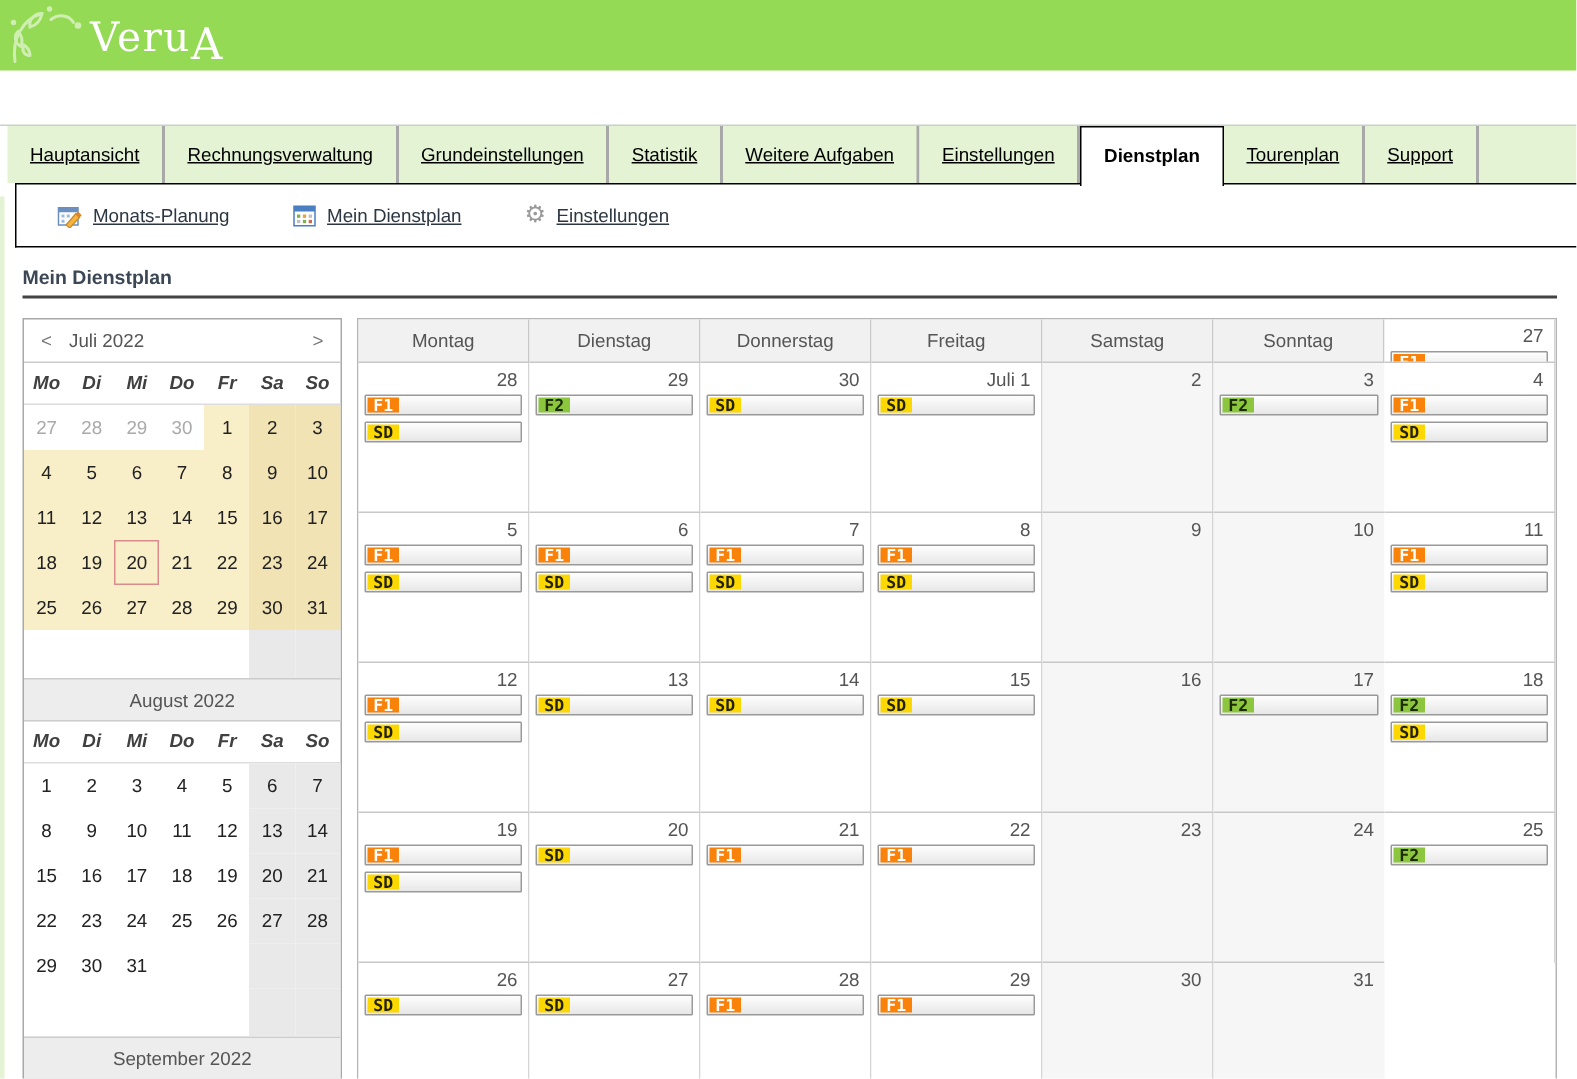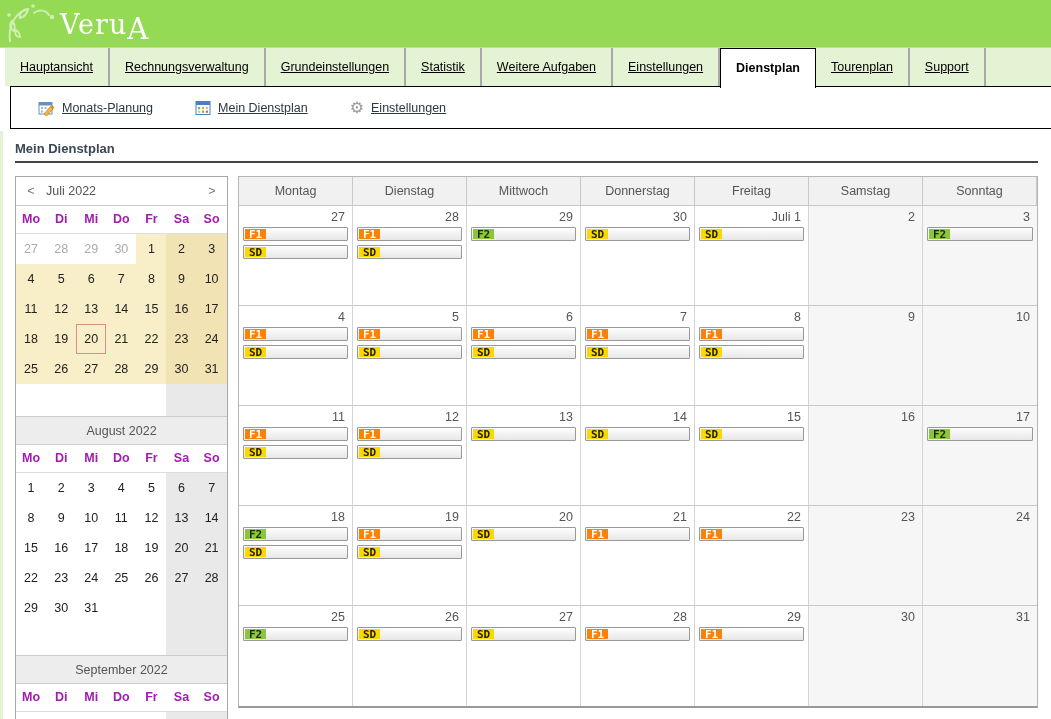--- a/index.html
+++ b/index.html
@@ -8,21 +8,21 @@
 
   
   .topbar { height:47px; background:#95da55; position:relative; display:flex; align-items:center; }
   .logo { display:flex; align-items:center; padding-left:6px; }
   .flourish { opacity:.55; margin-right:2px; }
   .logo-text { color:#fff; font-family:"DejaVu Serif", serif; font-size:27px; letter-spacing:1px; }
   .logo-text .logo-a { font-size:29px; position:relative; top:5px; }
 
   
   .tabs { display:flex; align-items:stretch; height:39px; background:#fff;
-          border-top:1px solid #c9cfc9; position:relative; z-index:3; }
+          border-top:1px solid #c9cfc9; position:relative; z-index:3;margin-top:36px; }
   .tabs .lead { width:5px; background:#fff; }
   .tab { display:flex; align-items:center; padding:0 15px; background:#e4f3d3;
          border-right:2px solid #a8a8a8; color:#000; text-decoration:underline;
          cursor:pointer; white-space:nowrap; }
   .tab.active { background:#fff; border:1px solid #000; border-bottom:none;
                 font-weight:bold; text-decoration:none; margin-bottom:-2px; padding-bottom:2px; }
   .tabs .fill { flex:1; background:#e4f3d3; }
 
   
   .toolbar { margin-left:10px; height:43px; background:#fff;
@@ -41,21 +41,21 @@
   .cols { display:flex; gap:10px; margin-top:13px; }
 
   
   .mini { width:213px; border:1px solid #a8a8a8; background:#fff; flex-shrink:0; align-self:flex-start; }
   .mini-nav { display:flex; align-items:center; height:29px; border-bottom:1px solid #ccc; color:#555; }
   .mini-nav .arrow { width:30px; text-align:center; color:#777; cursor:pointer; }
   .mini-nav .mtitle { flex:1; text-align:left; }
   .mini-mhdr { height:29px; line-height:28px; text-align:center; background:#ededed; color:#555;
                border-top:1px solid #ccc; border-bottom:1px solid #ccc; }
   .mini-dn { display:flex; border-bottom:1px solid #ddd; }
-  .mini-dn span { width:30.1px; height:27px; line-height:27px; text-align:center; font-weight:bold; color:#a21caf; }
+  .mini-dn span { width:30.1px; height:27px; line-height:27px; text-align:center; font-weight:bold; color:#404040;font-style:italic; }
   .mini-row { display:flex; }
   .mini-cell { width:30.1px; height:30px; line-height:30px; text-align:center; color:#222; cursor:pointer; }
   .mini-cell.sp { height:32px; cursor:default; }
   .mini-cell.we { background:#e9e9e9; }
   .mini-cell.inm { background:#f8eec8; }
   .mini-cell.inm.we { background:#f1e3b4; }
   .mini-cell.out { color:#aaa; background:#fff; }
   .mini-cell.today { box-shadow:inset 0 0 0 1px #d98c8c; }
 
   
@@ -298,21 +298,20 @@
           <span class="mini-cell"></span>
           <span class="mini-cell">1</span>
           <span class="mini-cell">2</span>
           <span class="mini-cell we">3</span>
           <span class="mini-cell we">4</span>
         </div>
       </aside>
     <section class="maincal" id="maincal">
         <div class="mc-h">Montag</div>
         <div class="mc-h">Dienstag</div>
-        <div class="mc-h">Mittwoch</div>
         <div class="mc-h">Donnerstag</div>
         <div class="mc-h">Freitag</div>
         <div class="mc-h">Samstag</div>
         <div class="mc-h">Sonntag</div>
         <div class="mc-cell">
           <div class="daynum">27</div>
           <div class="entry">
             <span class="badge" style="background: rgb(248, 130, 10); color: rgb(255, 255, 255);">F1</span>
           </div>
           <div class="entry">

